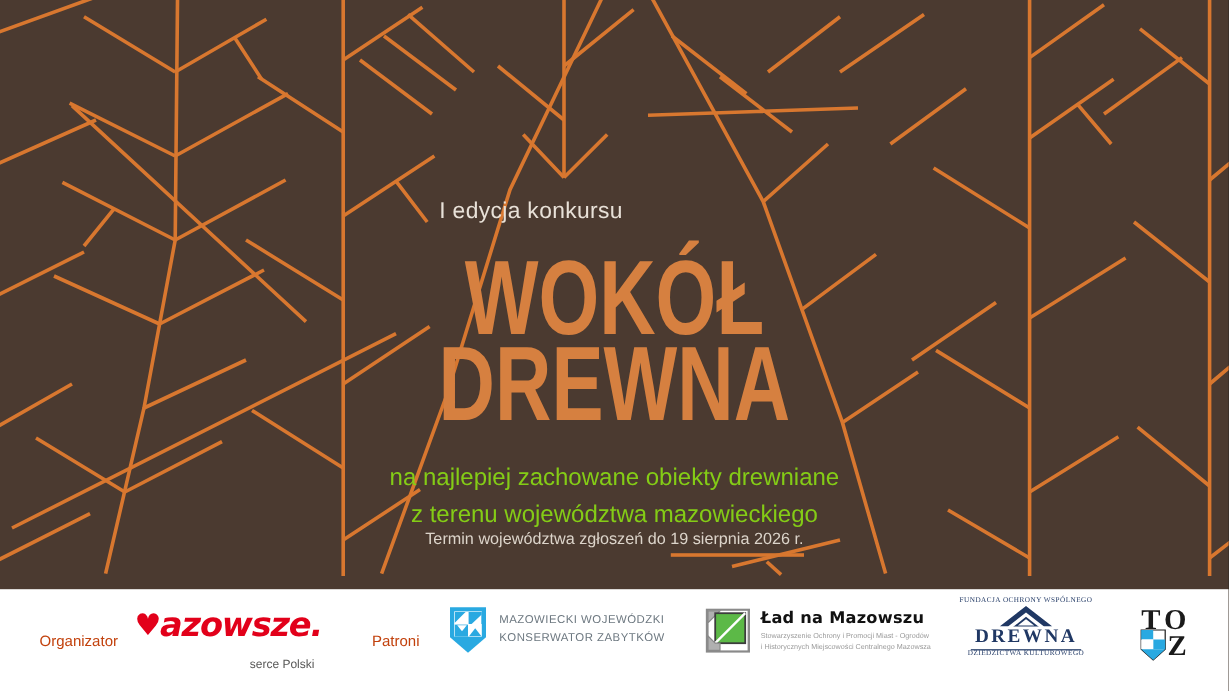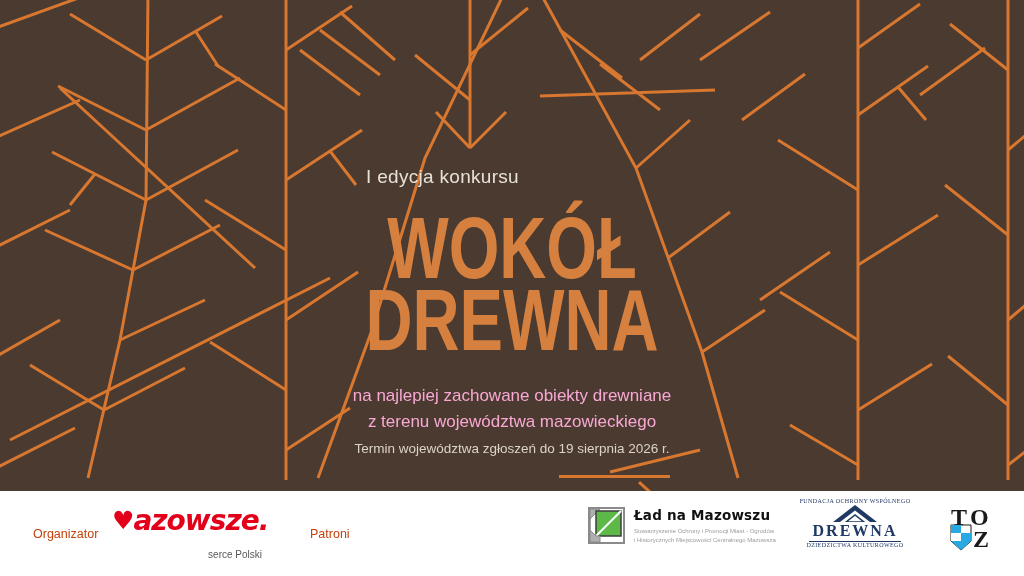--- a/index.html
+++ b/index.html
@@ -14,28 +14,28 @@
     position:absolute;left:0;top:166px;width:885px;text-align:center;
     color:#E8E1D8;font-size:19px;letter-spacing:.3px;
   }
   .hero-title{
     position:absolute;left:0;top:212px;width:1024px;text-align:center;
     color:#D68040;font-weight:bold;font-size:88px;line-height:.82;
     letter-spacing:0;transform:scaleX(.74);transform-origin:50% 0;
   }
   .hero-sub{
     position:absolute;left:0;top:383px;width:1024px;text-align:center;
-    color:#f9a8d4;font-size:17px;line-height:1.55;
+    color:#84cc16;font-size:20px;line-height:1.55;
   }
   .hero-deadline{
     position:absolute;left:0;top:441px;width:1024px;text-align:center;
     color:#DCD4CA;font-size:13.5px;
   }
   .deadline-date{
-    position:relative;display:inline-block;padding-bottom:19px;
+    position:relative;display:inline-block;padding-bottom:5px;
     border-bottom:3px solid #D8772F;
   }
   .deadline-date::after{
     content:"";position:absolute;right:14px;bottom:-9px;width:16px;height:3px;
     background:#D8772F;transform:rotate(42deg);transform-origin:left top;
   }
   
   .footer{
     position:absolute;left:0;bottom:0;width:1024px;height:85px;background:#ffffff;
   }
@@ -141,20 +141,37 @@
 
     <div class="flabel lab-org">Organizator</div>
 
     <div class="mazowsze">
       <span class="word"><span class="heart">♥</span><span>azowsze.</span></span>
       <span class="tagline">serce Polski</span>
     </div>
 
     <div class="flabel lab-pat">Patroni</div>
 
+    <div class="konserwator">
+      <svg width="32" height="40" viewBox="0 0 32 40">
+        <path d="M1,1 H31 V26 L16,39 L1,26 Z" fill="#29A9E1"></path>
+        <rect x="4.5" y="4.5" width="23" height="21" fill="#ffffff"></rect>
+        <polygon points="5,5 16,5 16,15 5,15" fill="#ffffff"></polygon>
+        <polygon points="5,5 14,5 5,14" fill="#29A9E1"></polygon>
+        <rect x="16.5" y="5" width="11" height="10" fill="#29A9E1"></rect>
+        <polygon points="19,15 27,7.5 27,15" fill="#ffffff"></polygon>
+        <rect x="5" y="15.5" width="11" height="10" fill="#29A9E1"></rect>
+        <polygon points="7,16 15,16 11,21" fill="#ffffff"></polygon>
+        <polygon points="17,25 27,25 22,18.5" fill="#29A9E1"></polygon>
+      </svg>
+      <div class="ktext">
+        <div>MAZOWIECKI WOJEWÓDZKI</div>
+        <div>KONSERWATOR ZABYTKÓW</div>
+      </div>
+    </div>
 
     <div class="lad">
       <svg width="37" height="37" viewBox="0 0 37 37">
         <rect x="1" y="1" width="35" height="35" fill="#ffffff" stroke="#8a8a8a" stroke-width="2"></rect>
         <polygon points="2,35 2,12 12,2 2,2" fill="#b0b0b0" stroke="#8a8a8a" stroke-width="1"></polygon>
         <rect x="8" y="4" width="25" height="25" fill="#5CB947" stroke="#3c3c3c" stroke-width="1.5"></rect>
         <line x1="8" y1="29" x2="33" y2="4" stroke="#ffffff" stroke-width="2"></line>
         <polygon points="2,35 12,35 12,29 8,29 2,23" fill="#b0b0b0" stroke="#8a8a8a" stroke-width="1"></polygon>
       </svg>
       <div>

